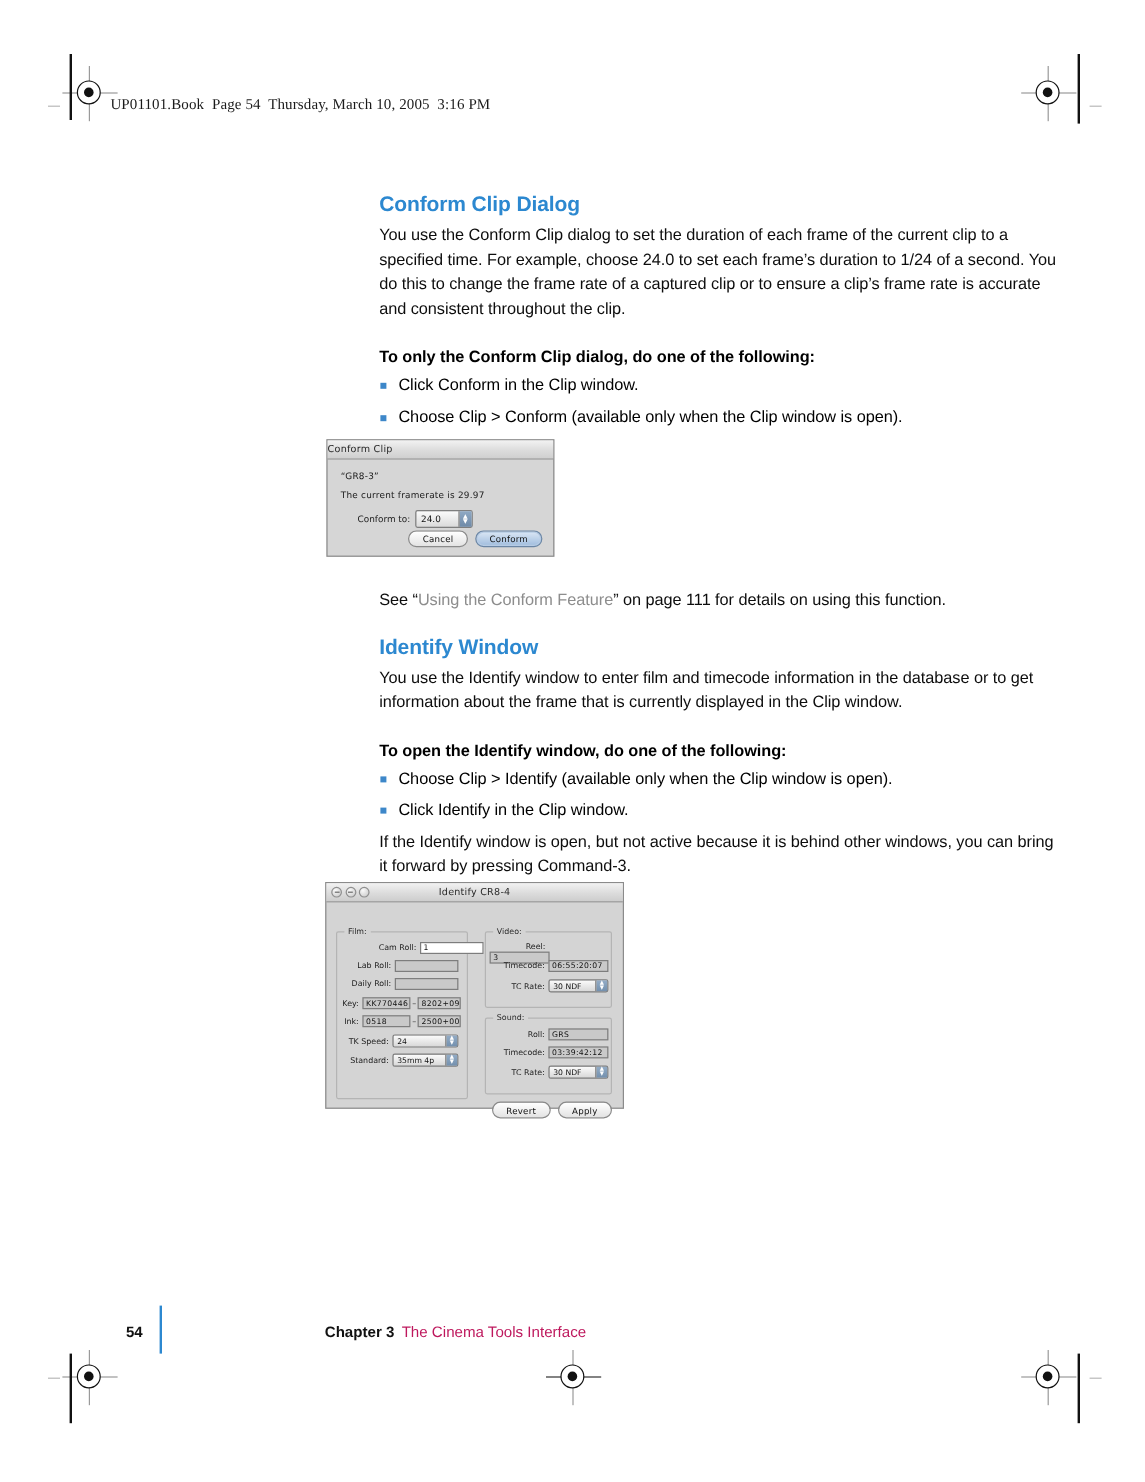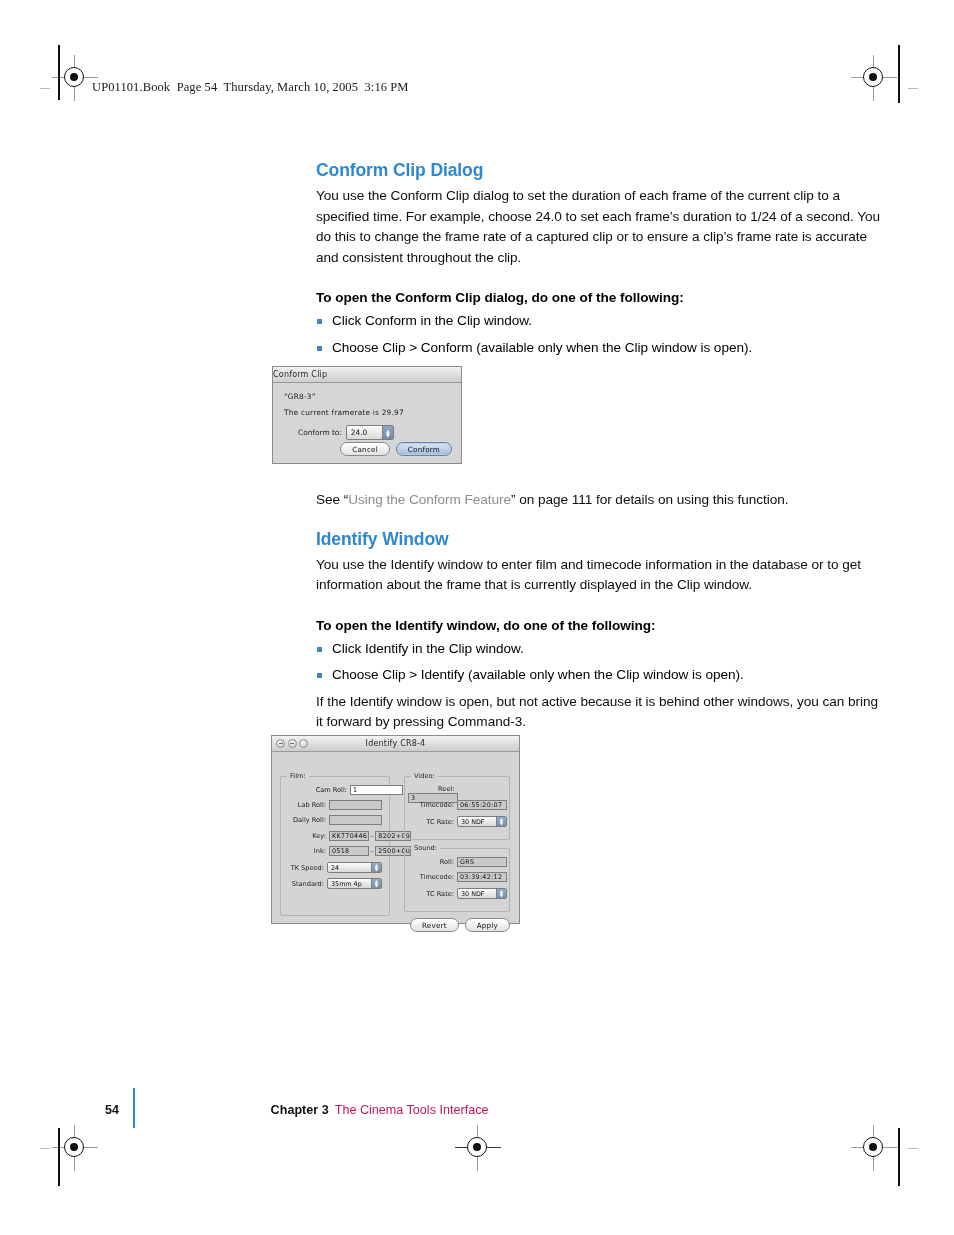--- a/index.html
+++ b/index.html
@@ -428,39 +428,39 @@
 <div class="trim-tick" style="left:40px; top:1148px; width:10px;"></div>
 <div class="trim-tick" style="left:908px; top:1148px; width:10px;"></div>
 
 <div class="page-header">UP01101.Book  Page 54  Thursday, March 10, 2005  3:16 PM</div>
 
 <div class="content">
 
   <h2 class="section-title">Conform Clip Dialog</h2>
   <p class="body">You use the Conform Clip dialog to set the duration of each frame of the current clip to a specified time. For example, choose 24.0 to set each frame’s duration to 1/24 of a second. You do this to change the frame rate of a captured clip or to ensure a clip’s frame rate is accurate and consistent throughout the clip.</p>
 
-  <p class="lead-in">To open the Conform Clip dialog, do one of the following:</p>
+  <p class="lead-in">To only the Conform Clip dialog, do one of the following:</p>
   <ul class="bullets">
     <li><span class="sq"></span><span>Click Conform in the Clip window.</span></li>
     <li><span class="sq"></span><span>Choose Clip &gt; Conform (available only when the Clip window is open).</span></li>
   </ul>
 
   <div style="height:126px;"></div>
 
   <p class="body"><span>See “</span><span class="link-gray">Using the Conform Feature</span><span>” on page 111 for details on using this function.</span></p>
 
   <div style="height:18px;"></div>
 
   <h2 class="section-title second">Identify Window</h2>
   <p class="body">You use the Identify window to enter film and timecode information in the database or to get information about the frame that is currently displayed in the Clip window.</p>
 
   <p class="lead-in">To open the Identify window, do one of the following:</p>
   <ul class="bullets">
+    <li><span class="sq"></span><span>Choose Clip &gt; Identify (available only when the Clip window is open).</span></li>
     <li><span class="sq"></span><span>Click Identify in the Clip window.</span></li>
-    <li><span class="sq"></span><span>Choose Clip &gt; Identify (available only when the Clip window is open).</span></li>
   </ul>
 
   <p class="body spacer-note">If the Identify window is open, but not active because it is behind other windows, you can bring it forward by pressing Command-3.</p>
 </div>
 
 <div class="fig-conform">
   <div class="conform-titlebar">Conform Clip</div>
   <div class="conform-body">
     <div class="conform-line1">“GR8-3”</div>
     <div class="conform-line2">The current framerate is 29.97</div>
@@ -501,28 +501,28 @@
       <span class="tf focused" style="width:53px;">1</span>
     </div>
     <div class="fld-row" style="left:10px; top:48px;">
       <span class="lab" style="width:44px;">Lab Roll:</span>
       <span class="tf" style="width:53px;"></span>
     </div>
     <div class="fld-row" style="left:10px; top:63px;">
       <span class="lab" style="width:44px;">Daily Roll:</span>
       <span class="tf" style="width:53px;"></span>
     </div>
-    <div class="fld-row" style="left:10px; top:79px;padding-left:27px;">
+    <div class="fld-row" style="left:10px; top:79px;">
       <span class="lab" style="width:17px;">Key:</span>
       <span class="tf" style="width:40px;">KK770446</span>
       <span class="dash">–</span>
       <span class="tf" style="width:36px;">8202+09</span>
     </div>
     <div class="fld-row" style="left:10px; top:94px;">
-      <span class="lab" style="width:17px;margin-left:27px;">Ink:</span>
+      <span class="lab" style="width:17px;">Ink:</span>
       <span class="tf" style="width:40px;">0518</span>
       <span class="dash">–</span>
       <span class="tf" style="width:36px;">2500+00</span>
     </div>
     <div class="fld-row" style="left:10px; top:110px;">
       <span class="lab" style="width:42px;">TK Speed:</span>
       <span class="pop-sm" style="width:55px;">
         <span>24</span>
         <span class="arrows">
             <span>▲</span>

